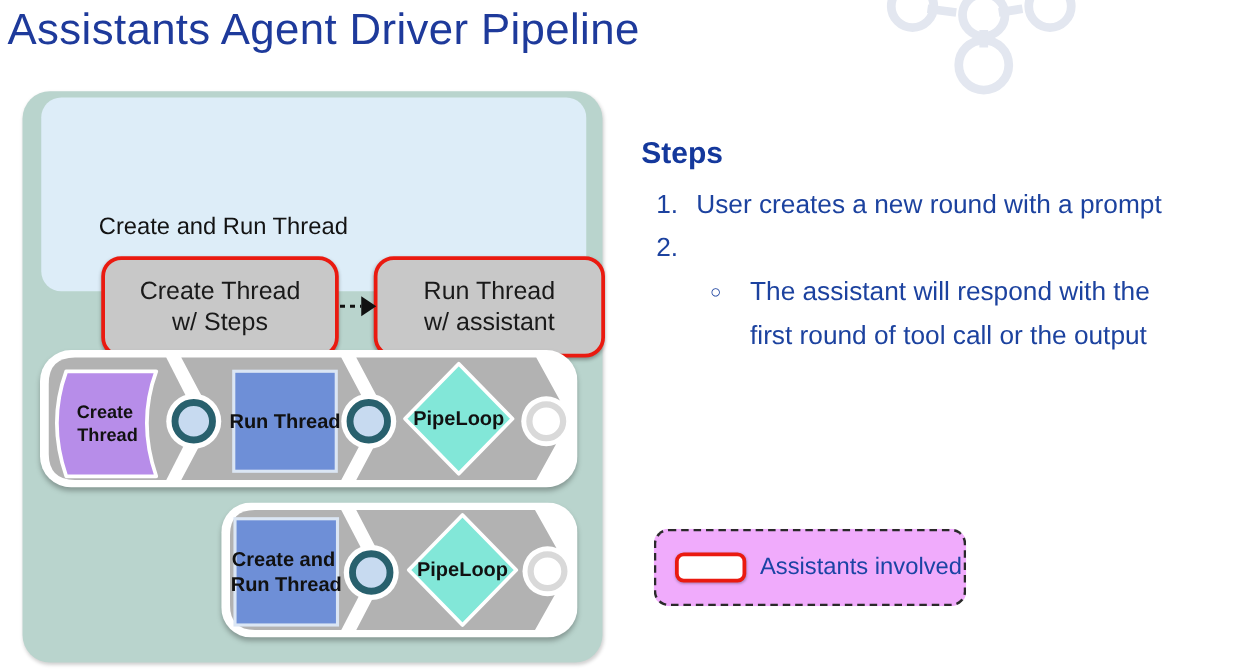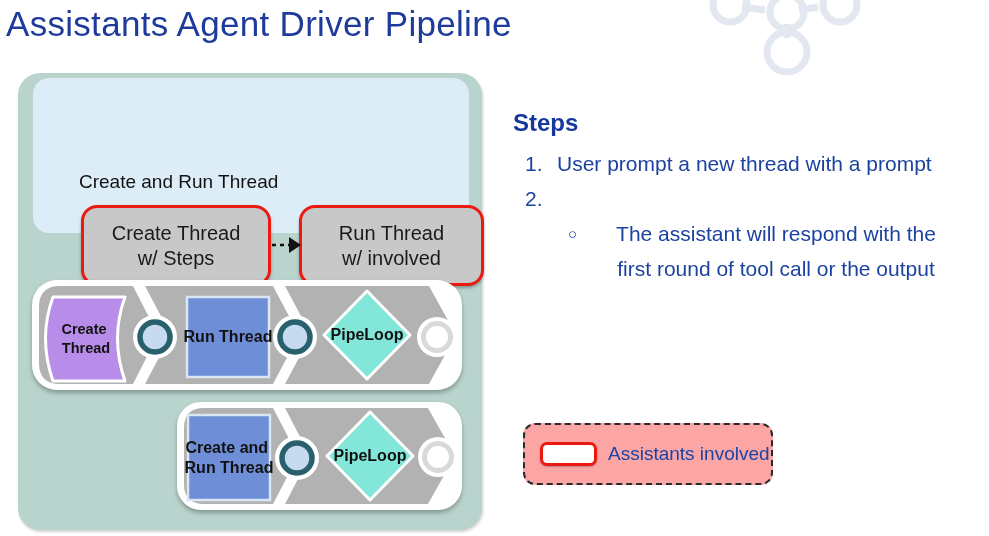--- a/index.html
+++ b/index.html
@@ -60,26 +60,26 @@
   }
   .steps h2 {
     font-size:24px; font-weight:bold; color:#14389c;
     line-height:28px; margin-bottom:9px;
   }
   .step-row { display:flex; font-size:21px; line-height:35px; }
   .step-num { margin-left:12px; width:32px; flex-shrink:0; }
   .step-text { width:390px; }
   .sub-row { display:flex; margin-left:55px; font-size:21px; line-height:35px; }
   .sub-bullet { width:32px; flex-shrink:0; font-size:15px; }
-  .sub-text { width:352px;text-align:center; }
+  .sub-text { width:352px; }
 
   
   .legend {
     position:absolute; left:523px; top:423px; width:250px; height:62px;
-    border:2px dashed #2a2a2a; border-radius:12px; background:#fca5a5;
+    border:2px dashed #2a2a2a; border-radius:12px; background:#f0abfc;
     display:flex; align-items:center; padding-left:15px; gap:11px;
   }
   .legend-swatch {
     width:57px; height:24px; flex-shrink:0;
     background:#ffffff; border:3.5px solid #ea1a10; border-radius:7px;
     box-shadow:0 1px 2px rgba(0,0,0,.25);
   }
   .legend-label { font-size:19px; color:#1b44a4; }
 </style>
 </head>
@@ -102,21 +102,21 @@
 <div class="panel"></div>
 
 <div class="thread-box">
   <div class="thread-box-label">Create and Run Thread</div>
   <div class="red-box b1">
     <span>Create Thread</span>
     <span>w/ Steps</span>
   </div>
   <div class="red-box b2">
     <span>Run Thread</span>
-    <span>w/ involved</span>
+    <span>w/ assistant</span>
   </div>
   <svg class="arrow-svg" width="30" height="22" viewBox="0 0 30 22">
     <line x1="0" y1="11" x2="17" y2="11" stroke="#111" stroke-width="2.5" stroke-dasharray="4 4"></line>
     <polygon points="17,3 29,11 17,19" fill="#111"></polygon>
   </svg>
 </div>
 
 <svg class="row-svg row1" width="430" height="110" viewBox="0 0 430 110">
   <rect x="0" y="0" width="430" height="110" rx="25" fill="#ffffff"></rect>
   <path d="M28,6 L101,6 L126,55 L101,104 L28,104 Q7,104 7,83 L7,27 Q7,6 28,6 Z" fill="#b2b2b2"></path>
@@ -163,21 +163,21 @@
   <text class="shape-label" text-anchor="middle" font-size="16" x="193" y="59">PipeLoop</text>
 
   <circle cx="261" cy="55" r="20" fill="#ffffff"></circle>
   <circle cx="261" cy="55" r="13.5" fill="#ffffff" stroke="#d9d9d9" stroke-width="5"></circle>
 </svg>
 
 <div class="steps">
   <h2>Steps</h2>
   <div class="step-row">
     <span class="step-num">1.</span>
-    <span class="step-text">User prompt a new thread with a prompt</span>
+    <span class="step-text">User creates a new round with a prompt</span>
   </div>
   <div class="step-row">
     <span class="step-num">2.</span>
   </div>
   <div class="sub-row">
     <span class="sub-bullet">○</span>
     <span class="sub-text">The assistant will respond with the first round of tool call or the output</span>
   </div>
 </div>
 

